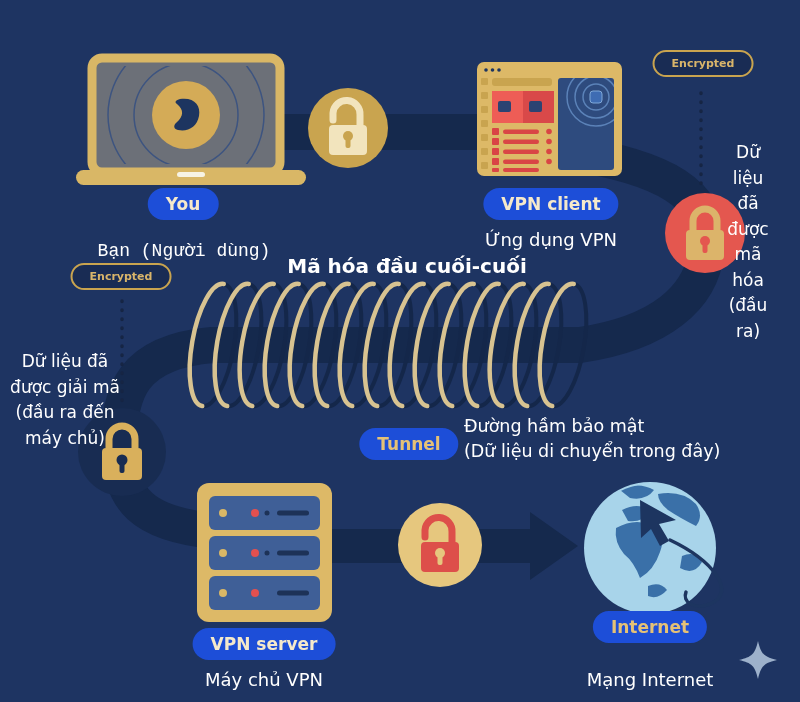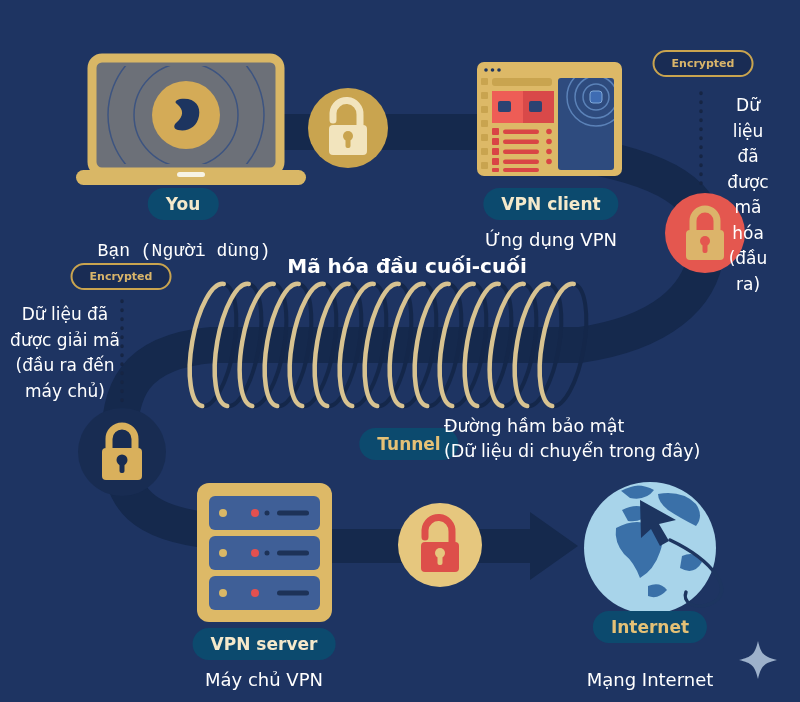--- a/index.html
+++ b/index.html
@@ -5,30 +5,30 @@
   html,body{margin:0;padding:0;}
   .stage{
     position:relative;width:800px;height:702px;overflow:hidden;
     background:#1e3462;
     font-family:"DejaVu Sans","Liberation Sans",sans-serif;
   }
   .stage svg{position:absolute;left:0;top:0;}
   .abs{position:absolute;}
   .ctr{transform:translateX(-50%);}
   .pill{
-    background:#0c4a6e;color:#f5e9cb;font-weight:bold;font-size:17px;
+    background:#1d4ed8;color:#f5e9cb;font-weight:bold;font-size:17px;
     padding:6px 18px;border-radius:999px;white-space:nowrap;line-height:1.2;
   }
   .pill.gold-text{color:#e5c176;}
   .pill.outline{
     background:rgba(10,20,45,0.25);color:#d9b56a;border:2px solid #c9a44f;
     font-size:11px;padding:5px 17px;
   }
   .caption{color:#ffffff;font-size:18px;white-space:nowrap;line-height:1.3;}
-  .note{color:#ffffff;font-size:17px;line-height:1.5;white-space:pre-line;text-align:center;}
+  .note{color:#ffffff;font-size:17px;line-height:1.5;white-space:pre-line;text-align:center;margin-top:47px;}
   .note.left-note{text-align:center;}
   .heading{color:#ffffff;font-size:20px;font-weight:700;white-space:nowrap;}
   .tunnel-cap{color:#ffffff;font-size:17.5px;line-height:1.45;white-space:pre-line;text-align:left;}
 </style>
 </head>
 <body>
 
 <div class="stage">
 
 <svg width="800" height="702" viewBox="0 0 800 702">
@@ -218,21 +218,21 @@
 
 <div class="abs ctr pill outline" style="left:121px;top:263px;">Encrypted</div>
 <div class="abs ctr note left-note" style="left:65px;top:302px;">Dữ liệu đã
 được giải mã
 (đầu ra đến
 máy chủ)</div>
 
 <div class="abs ctr heading" style="left:407px;top:254px;">Mã hóa đầu cuối-cuối</div>
 
 <div class="abs ctr pill gold-text" style="left:409px;top:428px;">Tunnel</div>
-<div class="abs tunnel-cap" style="left:444px;top:414px;">Đường hầm bảo mật
+<div class="abs tunnel-cap" style="left:464px;top:414px;">Đường hầm bảo mật
 (Dữ liệu di chuyển trong đây)</div>
 
 <div class="abs ctr pill" style="left:264px;top:628px;">VPN server</div>
 <div class="abs ctr caption" style="left:264px;top:668px;">Máy chủ VPN</div>
 
 <div class="abs ctr pill gold-text" style="left:650px;top:611px;">Internet</div>
 <div class="abs ctr caption" style="left:650px;top:668px;">Mạng Internet</div>
 
 </div>
 

